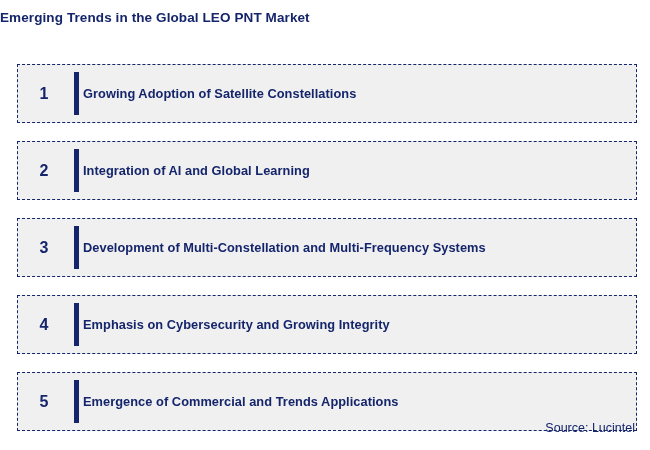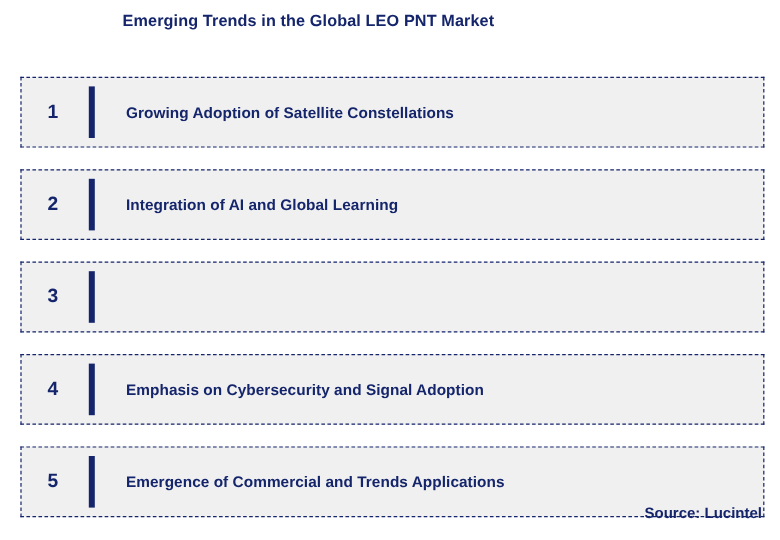--- a/index.html
+++ b/index.html
@@ -18,21 +18,20 @@
     position: relative;
     width: 650px;
     height: 450px;
     box-sizing: border-box;
   }
   .chart-title {
     position: absolute;
     left: 0;
     top: 10px;
     width: 514px;
-    text-align: center;
     font-size: 13.5px;
     font-weight: bold;
     color: #15256b;
     letter-spacing: 0.1px;
     white-space: nowrap;
   }
   .trend-list {
     position: absolute;
     left: 17px;
     top: 64px;
@@ -64,34 +63,34 @@
     box-sizing: border-box;
   }
   .trend-divider {
     flex: 0 0 5px;
     width: 5px;
     height: 43px;
     background: #15256b;
   }
   .trend-label {
     flex: 1 1 auto;
-    padding-left: 26px;
+    padding-left: 4px;
     font-size: 12.8px;
     font-weight: bold;
     color: #15256b;
     letter-spacing: 0.05px;
     white-space: nowrap;
     overflow: hidden;
   }
   .source-line {
     position: absolute;
     right: 15px;
     top: 421px;
     font-size: 12.5px;
-    font-weight: bold;
+    font-weight: normal;
     color: #15256b;
     text-align: right;
     white-space: nowrap;
   }
 </style>
 </head>
 <body>
 
 <div class="infographic">
 
@@ -107,26 +106,27 @@
 
     <div class="trend-row">
       <div class="trend-number">2</div>
       <div class="trend-divider"></div>
       <div class="trend-label">Integration of AI and Global Learning</div>
     </div>
 
     <div class="trend-row">
       <div class="trend-number">3</div>
       <div class="trend-divider"></div>
+      <div class="trend-label">Development of Multi-Constellation and Multi-Frequency Systems</div>
     </div>
 
     <div class="trend-row">
       <div class="trend-number">4</div>
       <div class="trend-divider"></div>
-      <div class="trend-label">Emphasis on Cybersecurity and Signal Adoption</div>
+      <div class="trend-label">Emphasis on Cybersecurity and Growing Integrity</div>
     </div>
 
     <div class="trend-row">
       <div class="trend-number">5</div>
       <div class="trend-divider"></div>
       <div class="trend-label">Emergence of Commercial and Trends Applications</div>
     </div>
 
   </div>
 

